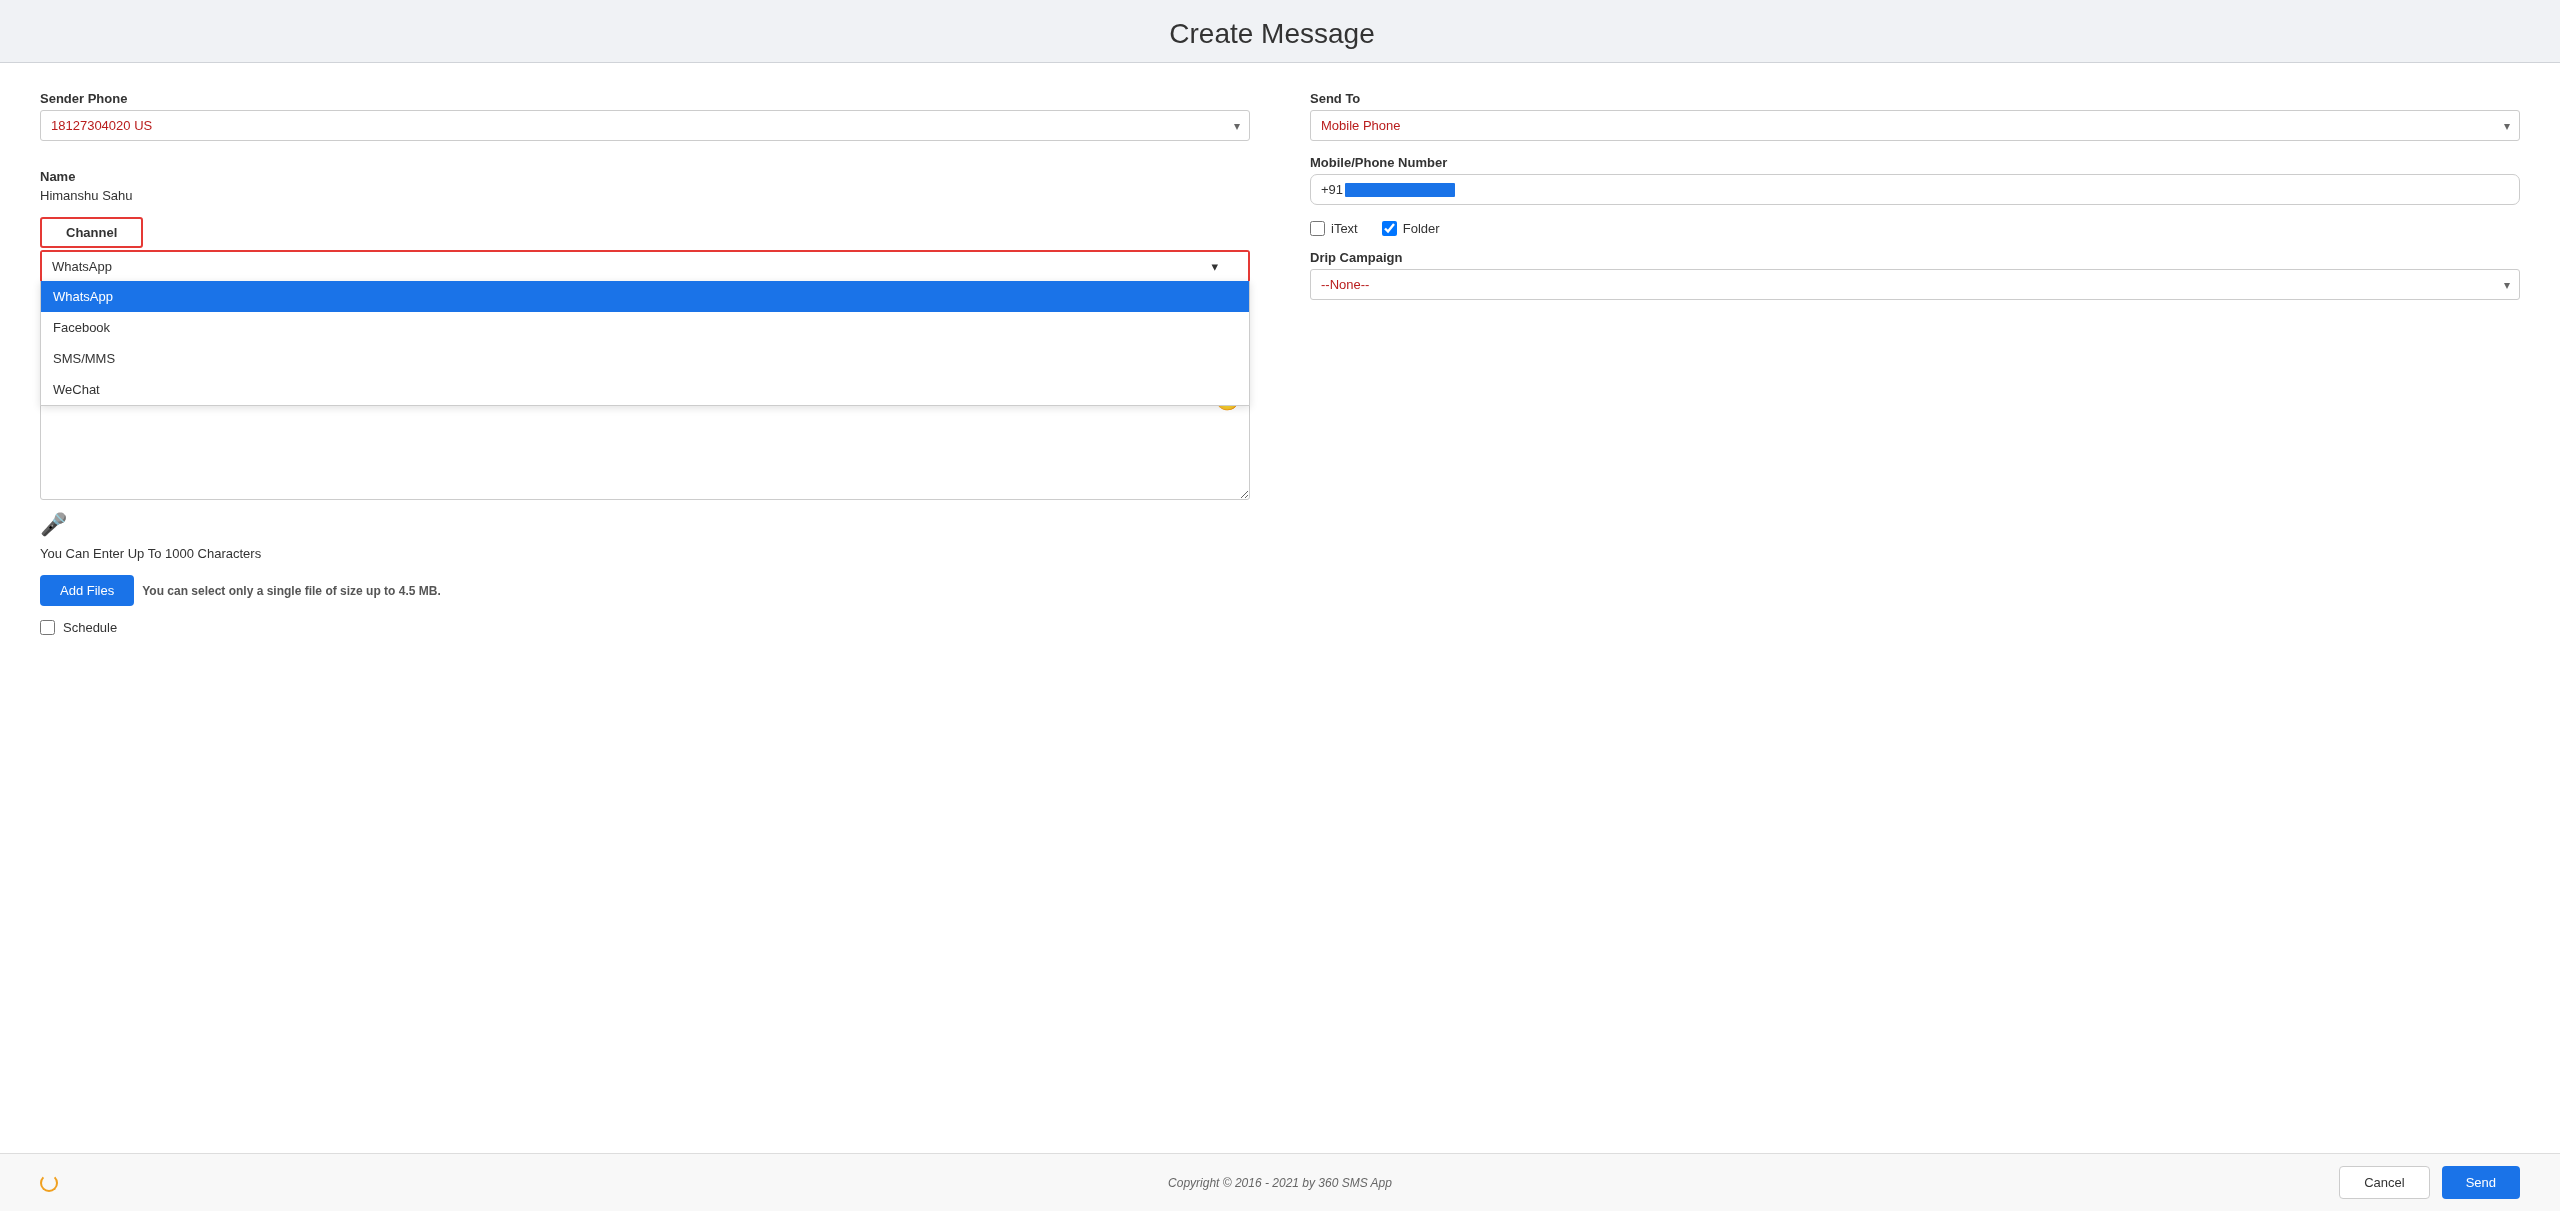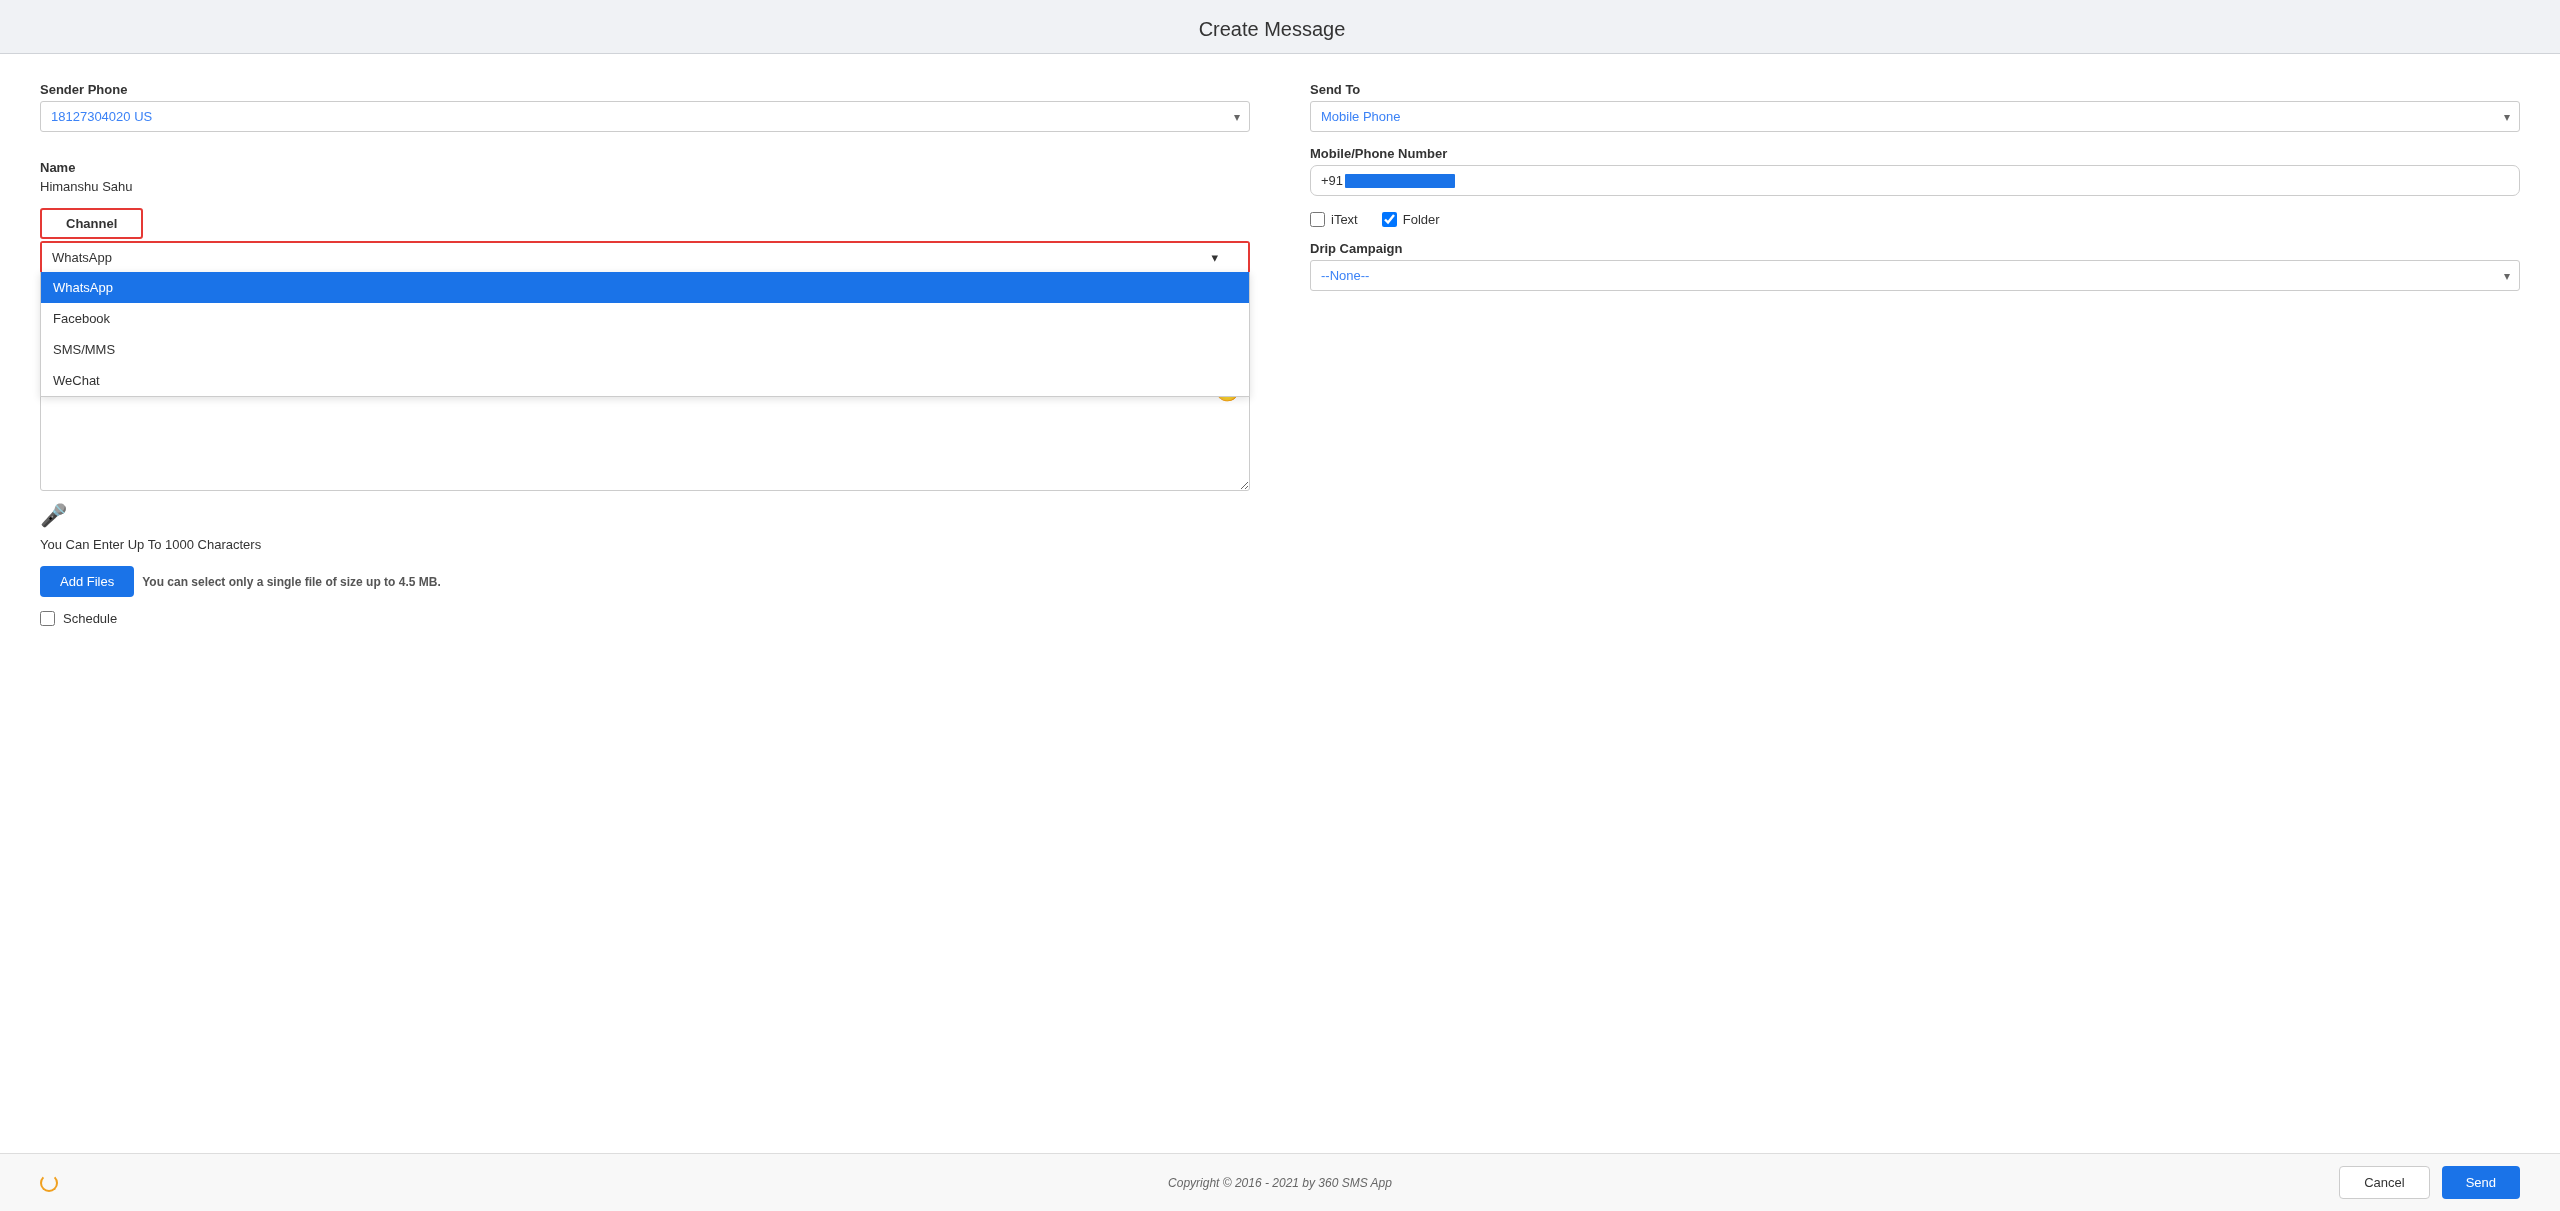--- a/index.html
+++ b/index.html
@@ -13,21 +13,21 @@
     .page-wrapper {
       background: #f0f2f5;
       flex: 1;
       display: flex;
       flex-direction: column;
     }
     .title-bar {
       background: #f0f2f5;
       text-align: center;
       padding: 18px 16px 12px 0;
-      font-size: 20px;
+      font-size: 28px;
       font-weight: 500;
       color: #333;
       border-bottom: 1px solid #d0d3d8;
     }
     .main-content {
       background: #fff;
       margin: 0;
       padding: 28px 40px 20px 40px;
       flex: 1;
     }
@@ -54,21 +54,21 @@
     .select-wrapper {
       position: relative;
       display: block;
     }
     .select-box {
       width: 100%;
       padding: 7px 30px 7px 10px;
       border: 1px solid #ccc;
       border-radius: 3px;
       font-size: 13px;
-      color: #3b82f6;
+      color: #b91c1c;
       background: #fff;
       appearance: none;
       -webkit-appearance: none;
       cursor: pointer;
     }
     .select-arrow {
       position: absolute;
       right: 10px;
       top: 50%;
       transform: translateY(-50%);

